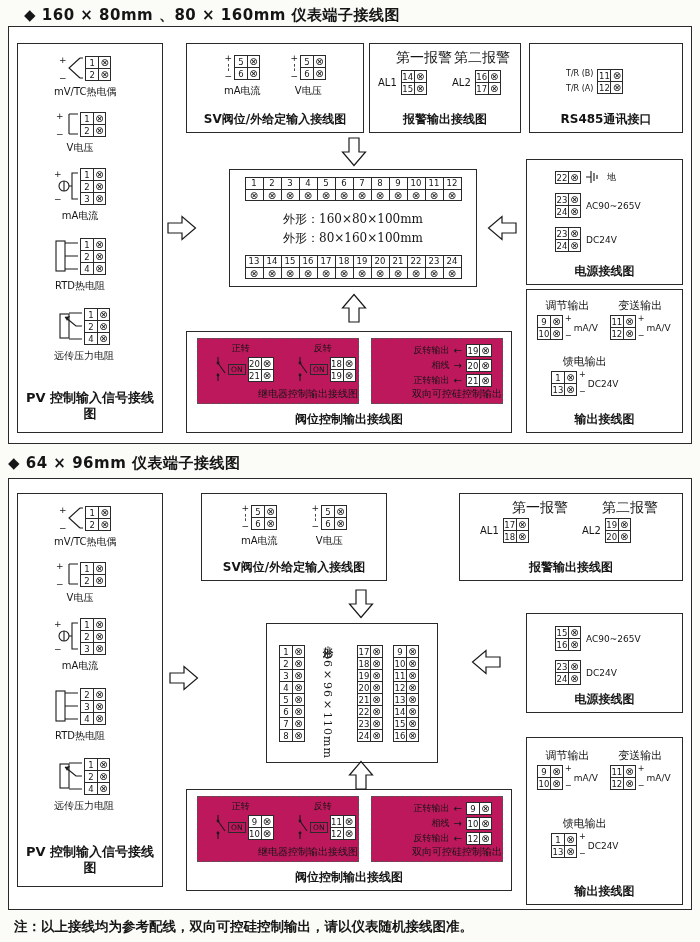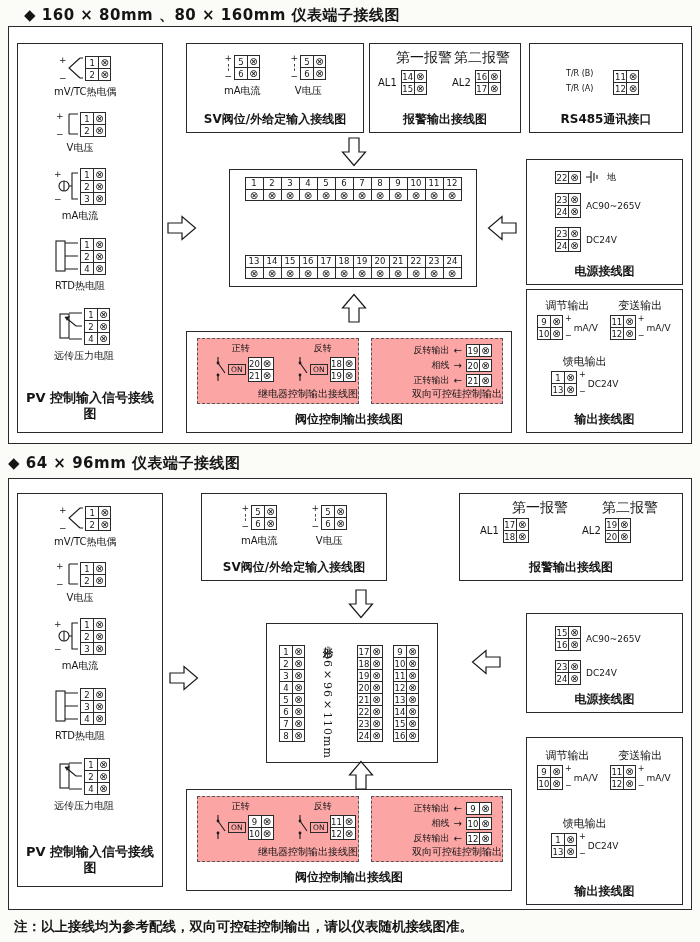--- a/index.html
+++ b/index.html
@@ -33,33 +33,33 @@
   
   .svwrap{position:absolute;left:0;right:0;top:10px;display:flex;justify-content:space-around;padding:0 22px}
   .svblk{display:flex;flex-direction:column;align-items:center}
   .svpol{display:flex;flex-direction:column;align-items:center;justify-content:space-between;height:27px;font-size:9px;line-height:1}
   .dline{width:0;height:7px;border-left:1px dashed #444}
   
   .alhdr{position:absolute;font-size:14px;white-space:nowrap}
   .alrow{position:absolute;display:flex;align-items:center;gap:4px}
   .allabel{font-size:10px}
   
-  .rsrow{position:absolute;display:flex;align-items:flex-end;gap:20px}
+  .rsrow{position:absolute;display:flex;align-items:center;gap:4px}
   .rslabels{display:flex;flex-direction:column;height:27px;justify-content:space-between}
   .rslabels span{font-size:8px;text-align:right;line-height:12px;white-space:nowrap}
   
   .pwrap{position:absolute;display:flex;flex-direction:column;gap:9px}
   .prow{display:flex;align-items:center;gap:5px}
   .plabel{font-size:9px;white-space:nowrap}
   .orow2{position:absolute;display:flex;gap:12px}
   .oblk{display:flex;flex-direction:column;align-items:center;gap:2px}
   .otitle{font-size:11px;white-space:nowrap}
   .polcol{display:flex;flex-direction:column;justify-content:space-between;height:25px;font-size:8px;line-height:1}
   
-  .dashed{position:absolute;border:1px dashed #555;background:#fca5a5}
+  .dashed{position:absolute;border:1px dashed #555;background:#be185d}
   .relaygrp{position:absolute;display:flex;flex-direction:column;align-items:center}
   .rlabel{font-size:9px;margin-bottom:1px}
   .sw{display:flex;flex-direction:row;align-items:center}
   .onbox{border:1px solid #2a2a2a;font-size:7.5px;line-height:9px;padding:0 2px;margin-top:1px}
   .scrwrap{position:absolute;left:4px;top:3px;right:4px}
   .scrrow{display:flex;align-items:center;justify-content:flex-end;gap:4px;margin:2px 0;padding-right:6px}
   .scrlabel{font-size:9px;white-space:nowrap}
   .sarrow{font-size:10px;line-height:1}
   .minicap{position:absolute;bottom:2px;left:0;right:0;text-align:right;font-size:10px;white-space:nowrap}
   .note{position:absolute;font-size:13.5px;font-weight:bold;white-space:nowrap}
@@ -364,20 +364,24 @@
           <div class="term">
             <span class="tnum">11</span>
             <span class="tscrew">⊗</span>
           </div>
           <div class="term">
             <span class="tnum">12</span>
             <span class="tscrew">⊗</span>
           </div>
         </div>
       </div>
+    <div class="dims">
+      <div>外形：160×80×100mm</div>
+      <div>外形：80×160×100mm</div>
+    </div>
     <div class="hstrip" style="bottom:7px">
         <div class="tblock h">
           <div class="term">
             <span class="tnum">13</span>
             <span class="tscrew">⊗</span>
           </div>
           <div class="term">
             <span class="tnum">14</span>
             <span class="tscrew">⊗</span>
           </div>

